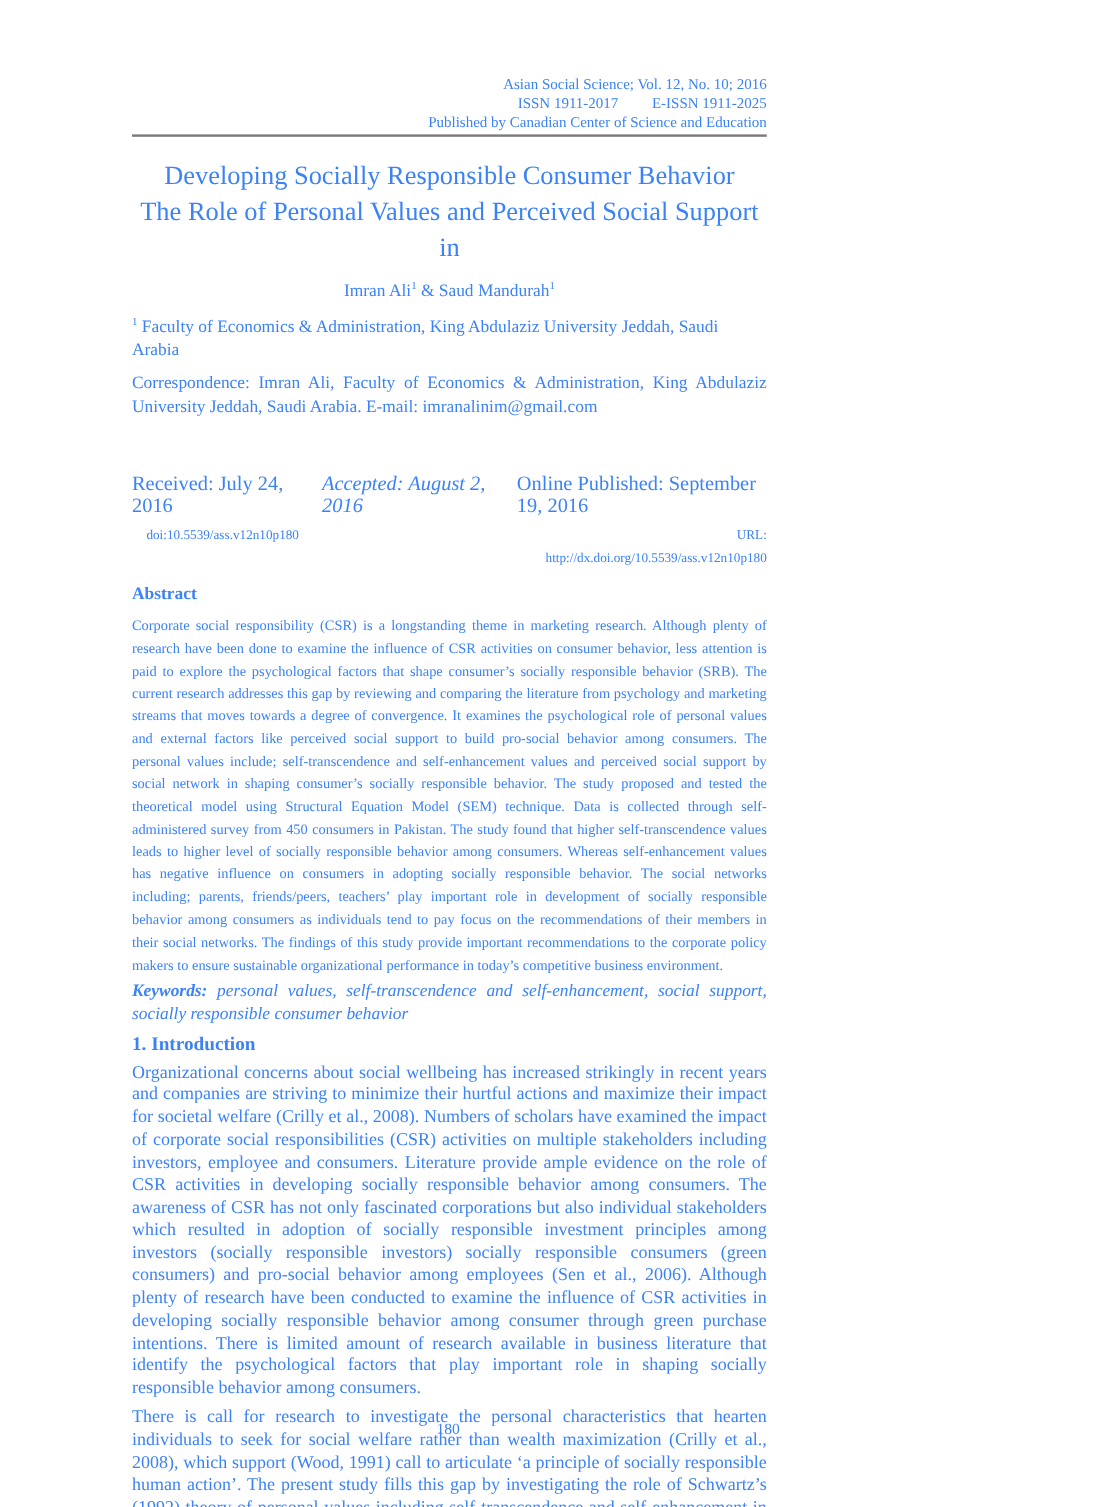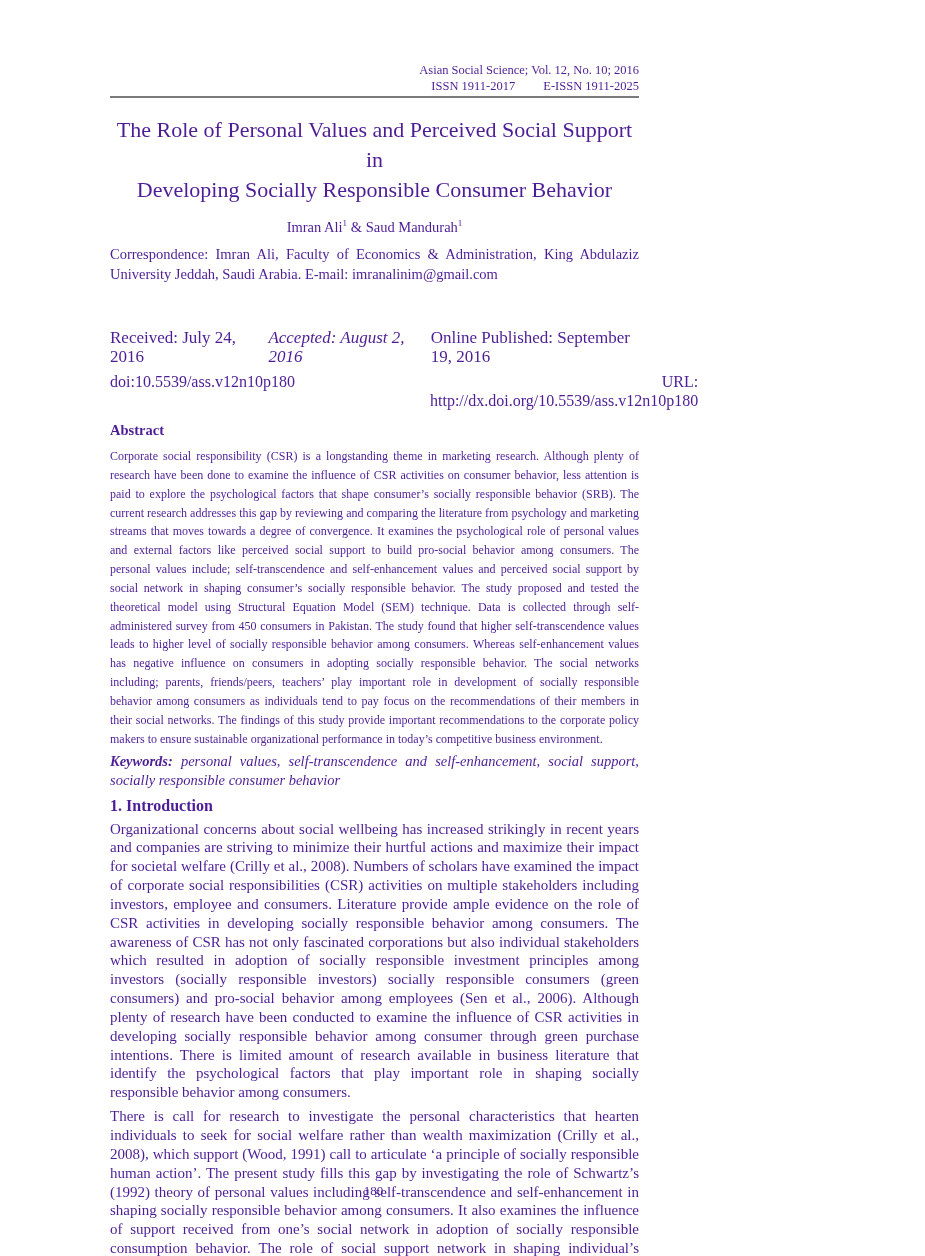--- a/index.html
+++ b/index.html
@@ -6,21 +6,21 @@
     margin: 0;
     padding: 0;
     background: #ffffff;
   }
   .page {
     position: relative;
     width: 747px;
     height: 1256px;
     background: #ffffff;
     font-family: "Liberation Serif", "DejaVu Serif", serif;
-    color: #4c1d95;
+    color: #3b82f6;
     overflow: hidden;
   }
   .content {
     margin-left: 110px;
     margin-right: 108px;
   }
   .journal-header {
     padding-top: 62px;
     text-align: right;
     font-size: 12.5px;
@@ -68,22 +68,23 @@
     margin-top: 44px;
     font-size: 17px;
     line-height: 19px;
     display: flex;
   }
   .meta-received { width: 200px; }
   .meta-accepted { width: 205px; font-style: italic; }
   .doi-row {
     position: relative;
     margin-top: 6px;
-    font-size: 16px;
+    font-size: 11px;
     line-height: 19px;
+    margin-left: 12px;
   }
   .doi-url {
     position: absolute;
     left: 320px;
     top: 0;
     text-align: right;
   }
   .section-heading {
     margin-top: 30px;
     font-size: 14.5px;
@@ -129,31 +130,33 @@
 <body>
 
 <div class="page">
   <div class="content">
 
     <div class="journal-header">
       <div>Asian Social Science; Vol. 12, No. 10; 2016</div>
       <div>
         <span>ISSN 1911-2017</span><span class="issn-gap"></span><span>E-ISSN 1911-2025</span>
       </div>
+      <div>Published by Canadian Center of Science and Education</div>
     </div>
 
     <div class="rule"></div>
 
     <h1 class="title">
+      <span class="title-line">Developing Socially Responsible Consumer Behavior</span>
       <span class="title-line">The Role of Personal Values and Perceived Social Support in</span>
-      <span class="title-line">Developing Socially Responsible Consumer Behavior</span>
     </h1>
 
     <div class="authors"><span>Imran Ali</span><sup>1</sup><span> &amp; </span><span>Saud Mandurah</span><sup>1</sup></div>
 
+    <div class="affiliation"><sup>1</sup><span> Faculty of Economics &amp; Administration, King Abdulaziz University Jeddah, Saudi Arabia</span></div>
 
     <div class="correspondence">Correspondence: Imran Ali, Faculty of Economics &amp; Administration, King Abdulaziz University Jeddah, Saudi Arabia. E-mail: imranalinim@gmail.com</div>
 
     <div class="meta-row">
       <span class="meta-received">Received: July 24, 2016</span>
       <span class="meta-accepted">Accepted: August 2, 2016</span>
       <span class="meta-online">Online Published: September 19, 2016</span>
     </div>
 
     <div class="doi-row">

